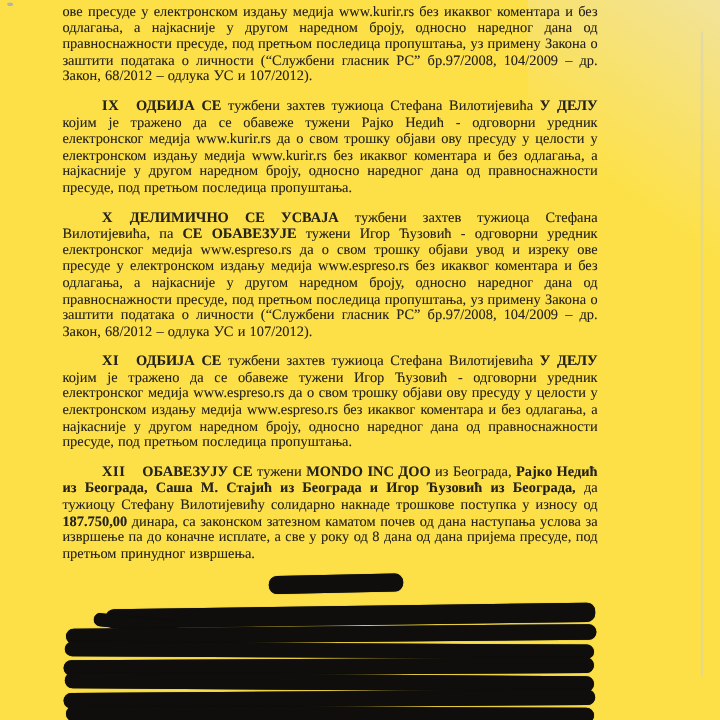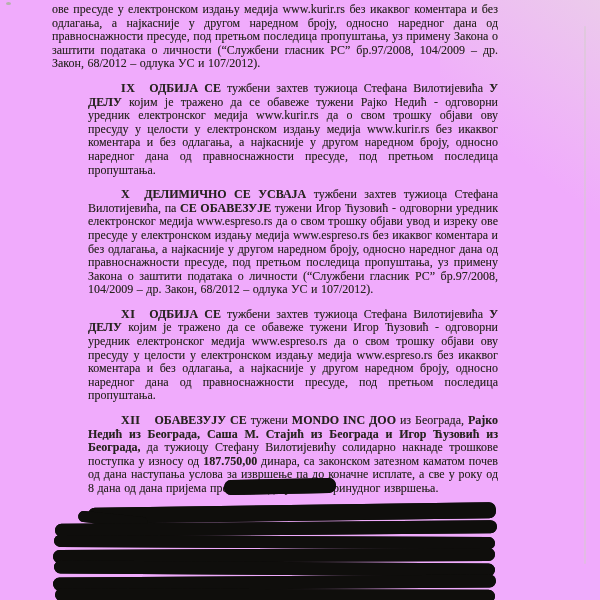--- a/index.html
+++ b/index.html
@@ -1,19 +1,19 @@
 <!DOCTYPE html>
 <html lang="sr"><head>
 <meta charset="utf-8">
 <style>
   html,body { margin:0; padding:0; background:#ffffff; }
   .page {
     position:relative;
     width:600px; height:600px;
-    background:#f0abfc;
+    background:#fde047;
     overflow:hidden;
     font-family:"Liberation Serif", serif;
   }
   
   .shade-topright {
     position:absolute; top:0; right:0; width:160px; height:240px;
     background:linear-gradient(215deg, rgba(232,229,222,0.55), rgba(253,253,252,0) 62%);
     pointer-events:none;
   }
   .edge-line {
@@ -28,21 +28,21 @@
   .doc-body {
     position:absolute; left:52px; top:3px; width:446px;
     color:#26231f;
     font-size:12px; line-height:13.6px;
     text-align:justify;
     word-spacing:0.5px;
     text-shadow:0 0 0.3px rgba(45,40,34,0.35);
   }
   .para { margin:0; }
   .para + .para { margin-top:11px; }
-  .para.numbered { text-indent:33px;margin-left:36px; }
+  .para.numbered { text-indent:33px; }
   .pnum { font-weight:bold; letter-spacing:0.5px; }
   .ptab { display:inline-block; width:14px; }
   .b { font-weight:bold; }
   .u { }
   
   .redact {
     position:absolute;
     background:#0f0e0c;
     border-radius:7px;
     box-shadow:0 0 0.6px #0f0e0c;

